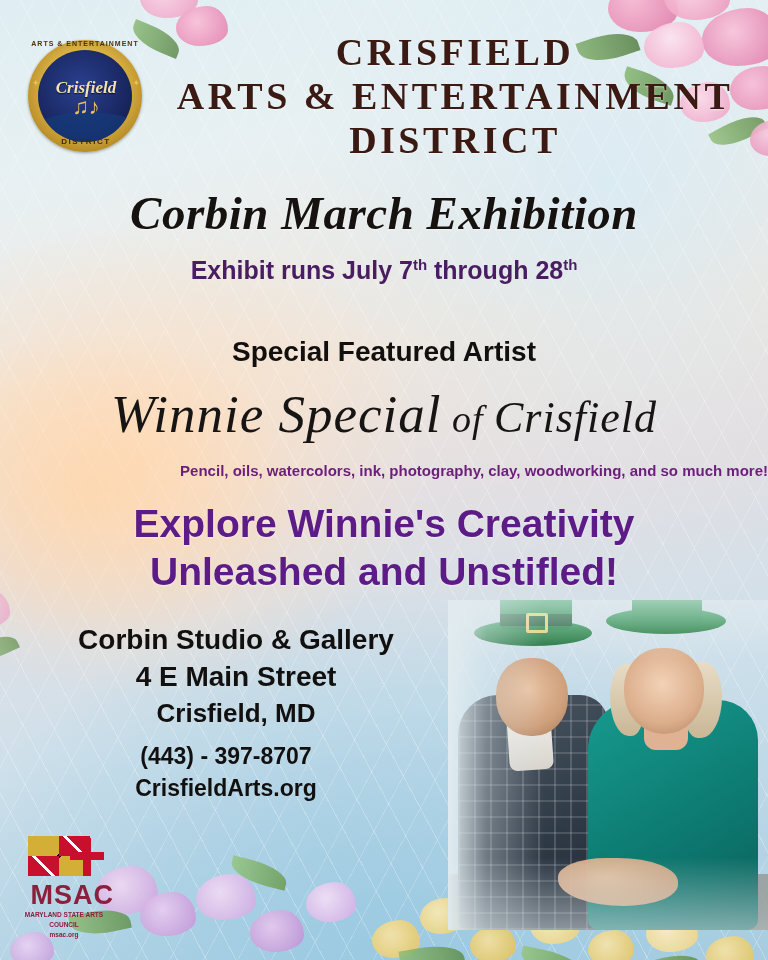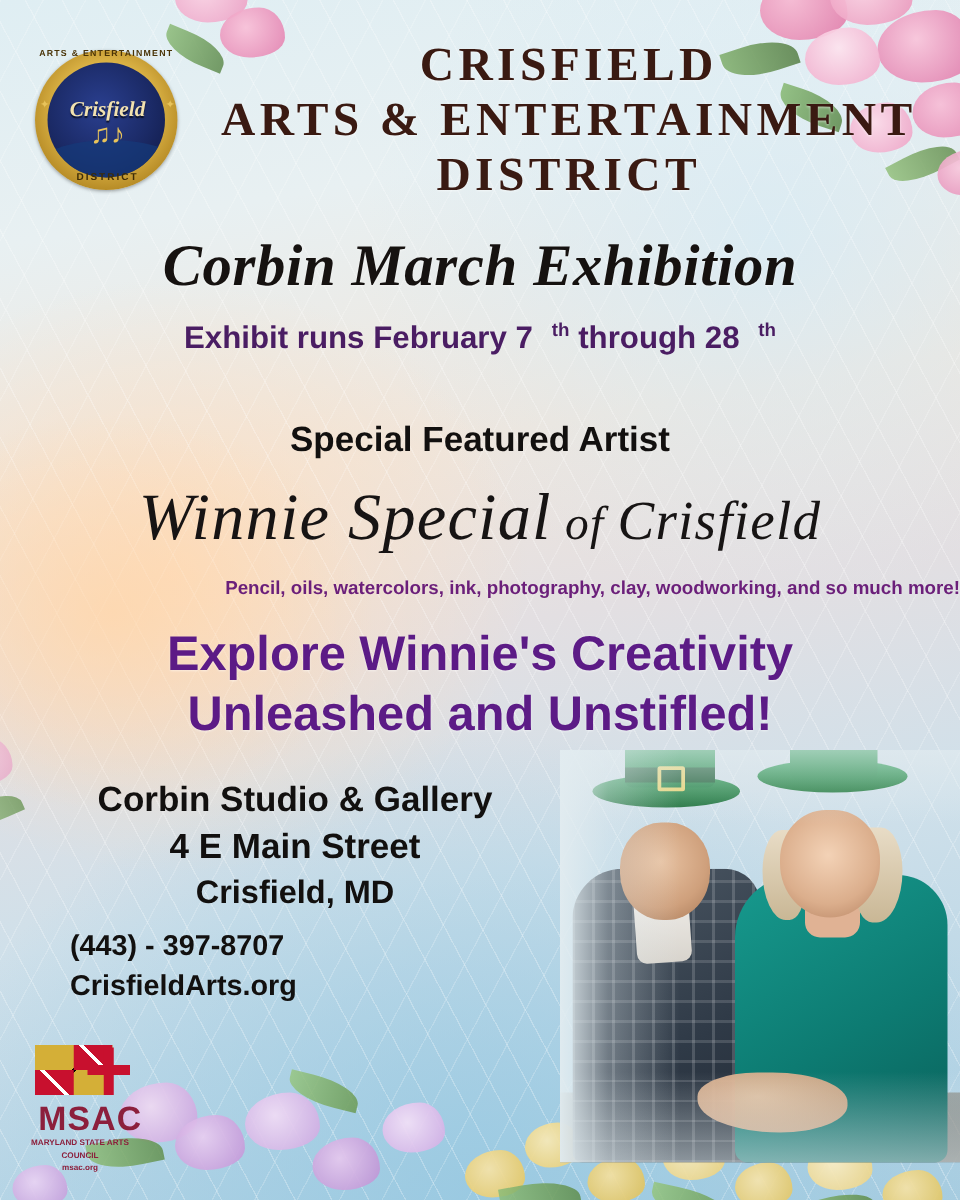--- a/index.html
+++ b/index.html
@@ -195,21 +195,21 @@
   .date-line-1 {
     font-size: 25px;
     font-weight: bold;
     line-height: 1.25;
   }
   .date-line-2 {
     font-size: 27px;
     font-weight: bold;
     line-height: 1.3;
   }
-  sup { font-size: 0.6em; margin-left: 15px; }
+  sup { font-size: 0.6em; }
 
   #featured-label {
     position: absolute;
     left: 0; right: 0;
     top: 336px;
     text-align: center;
     font-size: 28px;
     font-weight: bold;
     color: #12100f;
   }
@@ -275,20 +275,21 @@
   .addr-3 {
     font-size: 26px;
     font-weight: bold;
     line-height: 1.35;
   }
   #contact-block {
     position: absolute;
     left: 56px;
     top: 740px;
     width: 340px;
+    text-align: center;
     color: #12100f;
   }
   .contact-line {
     font-size: 23px;
     font-weight: bold;
     line-height: 1.4;
   }
 
   
   #photo {
@@ -561,21 +562,21 @@
   <div id="title-block">
     <div class="title-line big">Crisfield</div>
     <div class="title-line">Arts &amp; Entertainment</div>
     <div class="title-line">District</div>
   </div>
 
   <div id="exhibition-title">Corbin March Exhibition</div>
 
   <div id="dates">
     <div class="date-line-1">
-      <span>Exhibit runs February 7</span><sup>th</sup><span> through 28</span><sup>th</sup>
+      <span>Exhibit runs July 7</span><sup>th</sup><span> through 28</span><sup>th</sup>
     </div>
   </div>
 
   <div id="featured-label">Special Featured Artist</div>
 
   <div id="artist-name">
     <span>Winnie Special</span><span class="of"> of </span><span class="city">Crisfield</span>
   </div>
 
   <div id="media-line">Pencil, oils, watercolors, ink, photography, clay, woodworking, and so much more!</div>

